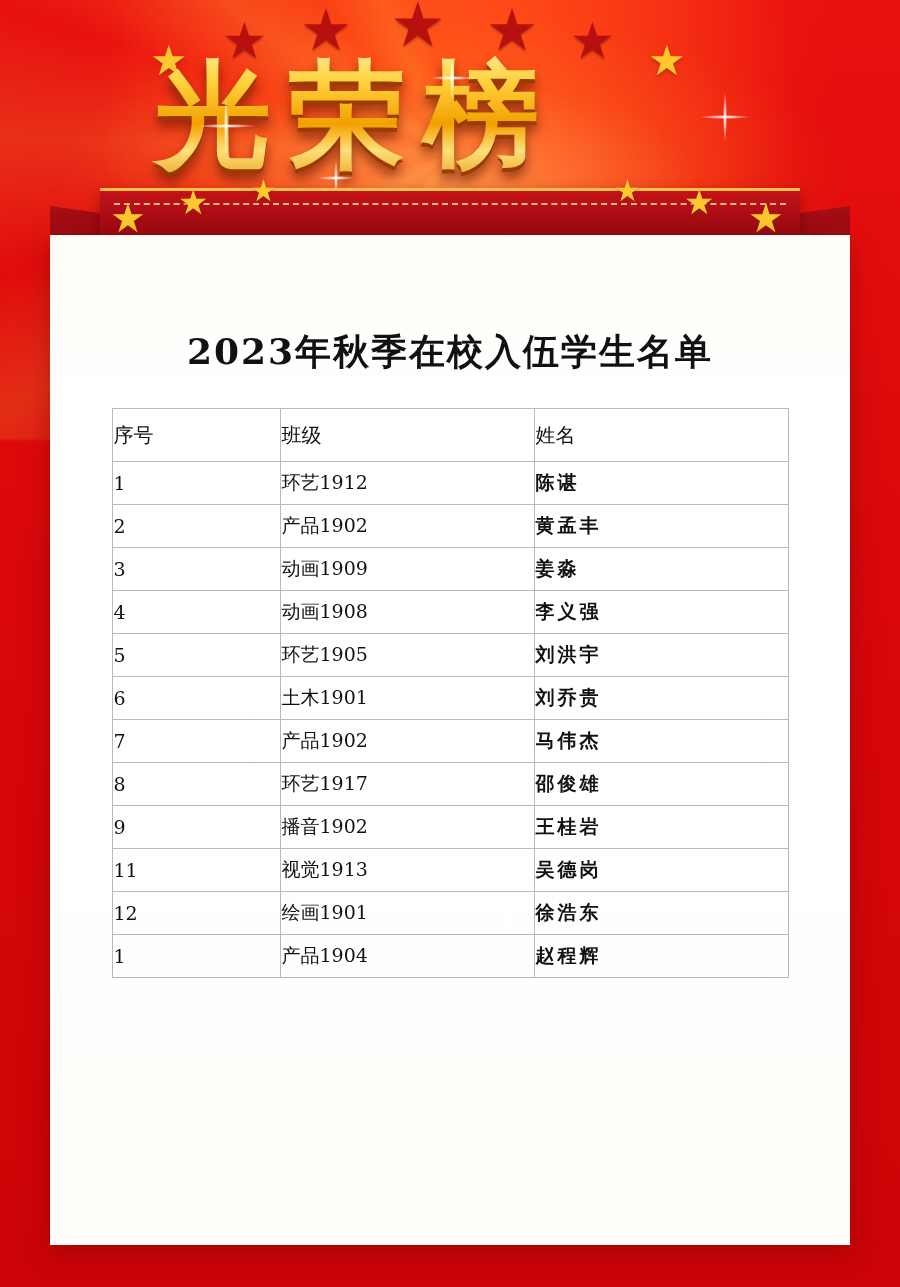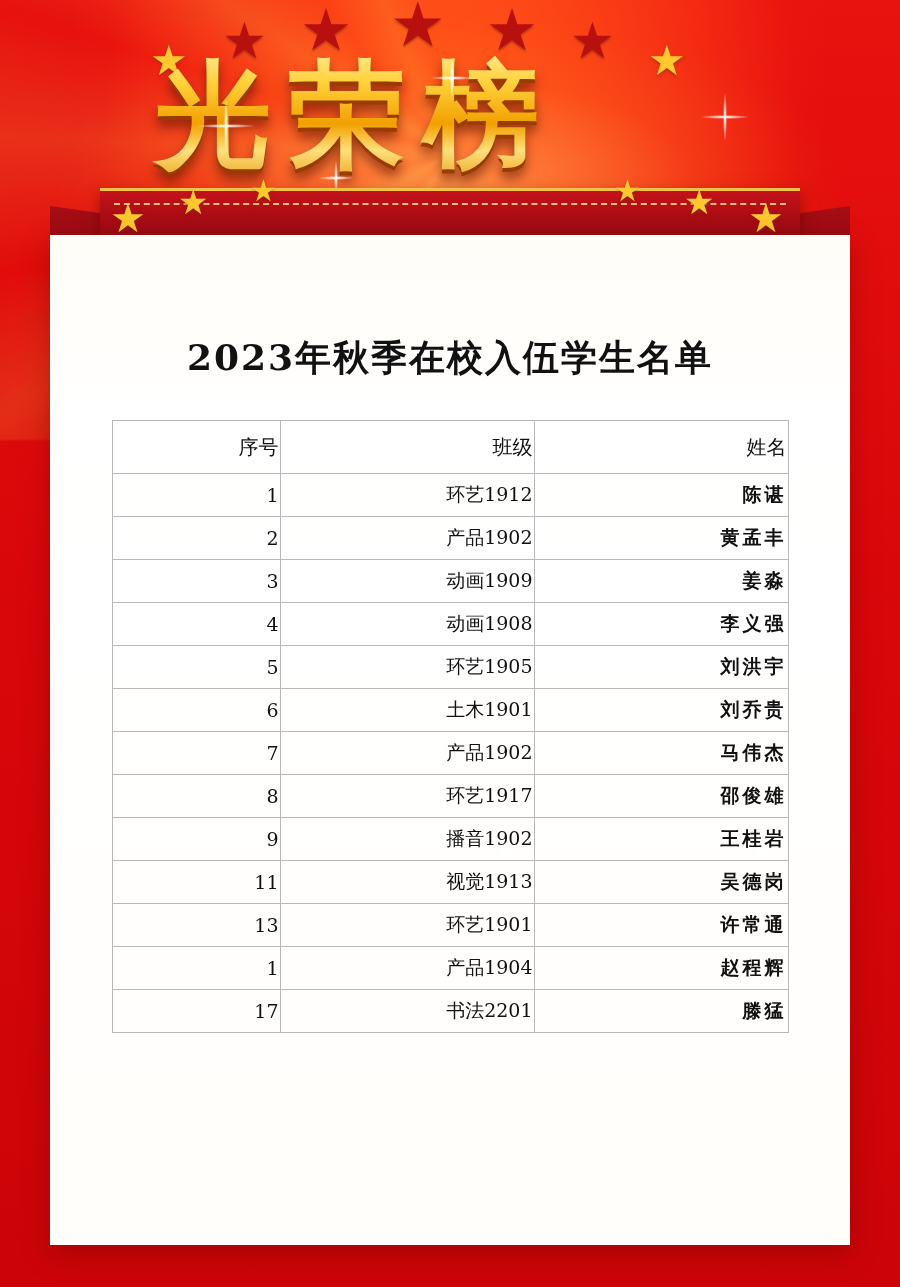--- a/index.html
+++ b/index.html
@@ -184,40 +184,40 @@
     left: 50px;
     top: 235px;
     width: 800px;
     height: 1010px;
     background: linear-gradient(180deg, #fffdf8 0%, #ffffff 20%, #fffefb 100%);
     box-shadow: 0 8px 26px rgba(90,0,0,0.35);
     z-index: 6;
   }
 
   .doc-title {
-    margin: 11px;
+    margin: 5px;
     padding: 88px 0 26px 0;
     text-align: center;
     font-family: "DejaVu Serif", serif;
     font-weight: bold;
     font-size: 36px;
     letter-spacing: 2px;
     color: #111;
   }
 
   table.roster {
     width: 676px;
     margin: 4px auto 0 auto;
     border-collapse: collapse;
     table-layout: fixed;
   }
   table.roster th, table.roster td {
     border: 1px solid #b9b9b9;
     height: 40px;
-    text-align: right;
+    text-align: left;
     vertical-align: middle;
     font-size: 19px;
     color: #111;
     font-family: "DejaVu Serif", serif;
   }
   table.roster th {
     height: 50px;
     font-weight: normal;
     font-size: 20px;
   }
@@ -329,30 +329,25 @@
           <td>9</td>
           <td>播音1902</td>
           <td class="name-cell">王桂岩</td>
         </tr>
         <tr>
           <td>11</td>
           <td>视觉1913</td>
           <td class="name-cell">吴德岗</td>
         </tr>
         <tr>
-          <td>13</td>
-          <td>环艺1901</td>
-          <td class="name-cell">许常通</td>
+          <td>12</td>
+          <td>绘画1901</td>
+          <td class="name-cell">徐浩东</td>
         </tr>
         <tr>
           <td>1</td>
           <td>产品1904</td>
           <td class="name-cell">赵程辉</td>
-        </tr>
-        <tr>
-          <td>17</td>
-          <td>书法2201</td>
-          <td class="name-cell">滕猛</td>
         </tr>
       </tbody>
     </table>
   </div>
 </div>
 
 </body></html>

